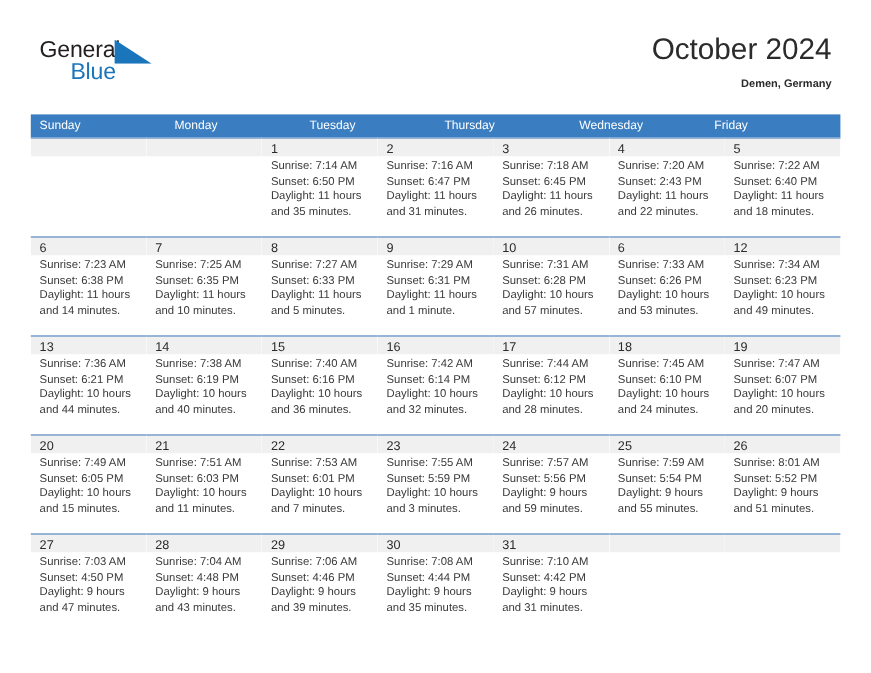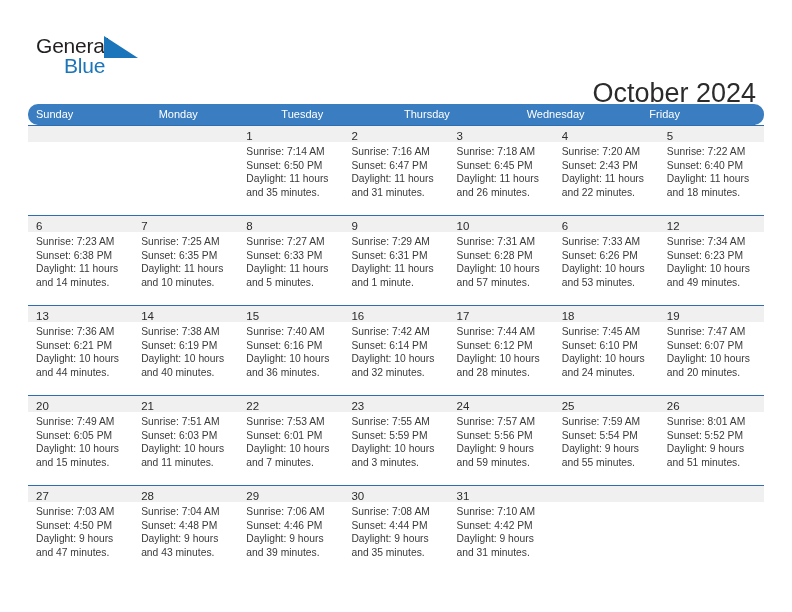--- a/index.html
+++ b/index.html
@@ -71,21 +71,20 @@
     top: 0;
     text-align: right;
   }
 
   .cal-title {
     font-size: 27px;
     line-height: 34px;
     color: #2b2b2b;
     font-weight: normal;
     white-space: nowrap;
-    margin-top: 48px;
   }
 
   .cal-subtitle {
     margin-top: 5px;
     font-size: 10px;
     line-height: 19px;
     color: #2b2b2b;
     font-weight: bold;
     white-space: nowrap;
   }
@@ -96,21 +95,20 @@
     left: 28px;
     top: 104px;
     width: 736px;
   }
 
   .weekday-row {
     display: flex;
     width: 100%;
     background: #3a7dc0;
     height: 21px;
-    border-radius: 10px;
   }
 
   .weekday {
     flex: 1 1 0;
     color: #ffffff;
     font-size: 11px;
     line-height: 21px;
     padding-left: 8px;
     white-space: nowrap;
     overflow: hidden;

